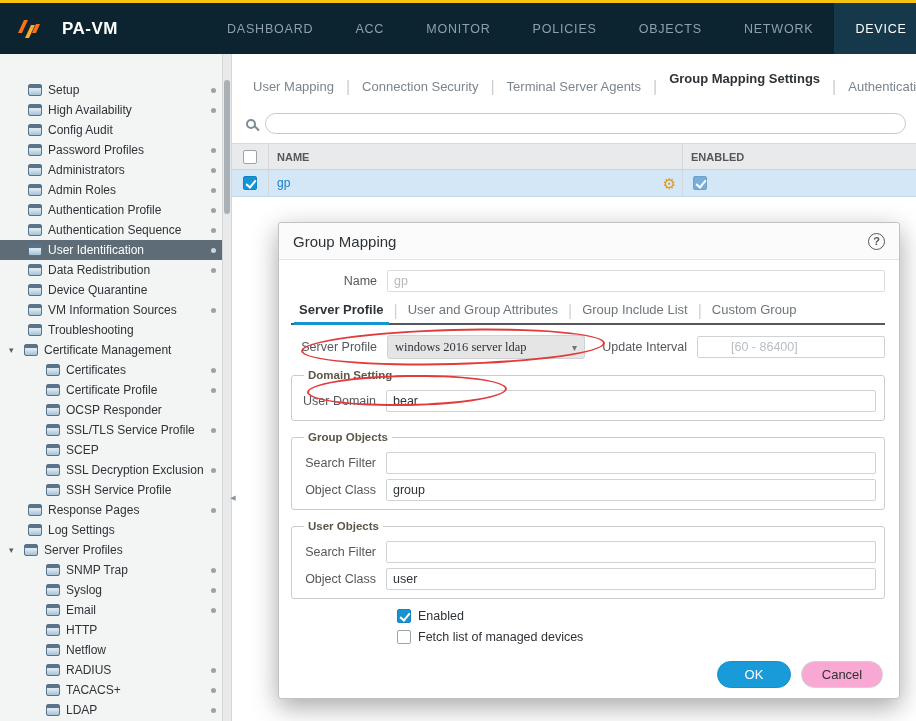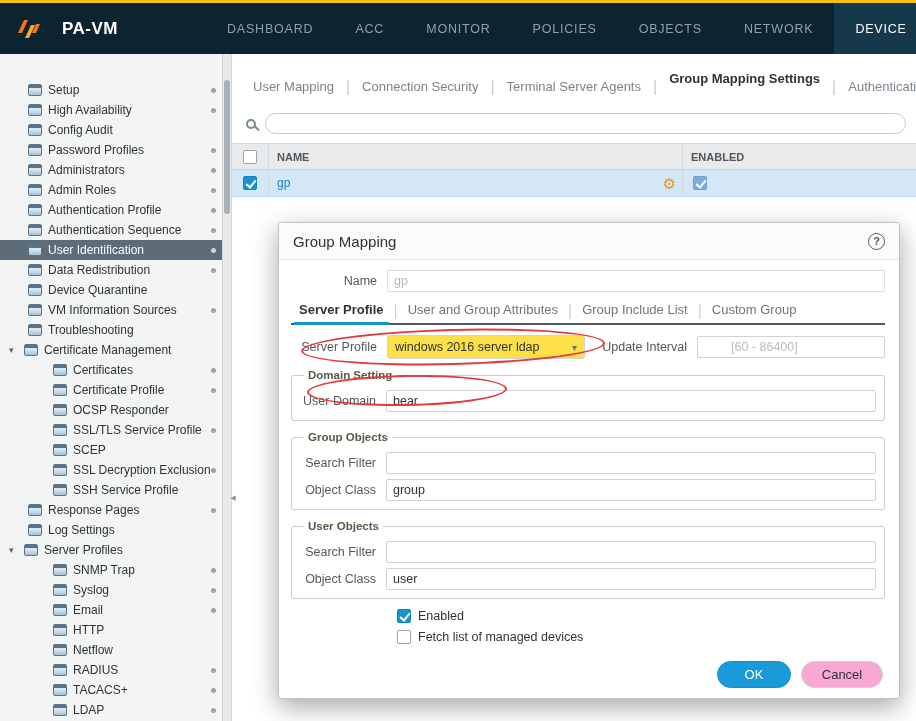--- a/index.html
+++ b/index.html
@@ -19,21 +19,21 @@
   
   .page { display: flex; height: 667px; }
 
   
   .sidebar { width: 232px; background: #f3f4f4; border-right: 1px solid #d4d6d7;
              position: relative; overflow: hidden; }
   .side-list { padding-top: 26px; }
   .side-item { height: 20px; display: flex; align-items: center; padding-left: 28px;
                font-size: 12px; color: #2e3338; position: relative; cursor: pointer; white-space: nowrap; }
   .side-item.group { padding-left: 9px; }
-  .side-item.child { padding-left: 46px; margin-left: 7px; }
+  .side-item.child { padding-left: 46px; }
   .side-item.selected { background: #5d6c76; color: #fff; }
   .chev { width: 12px; font-size: 9px; color: #5a6268; margin-right: 3px; }
   .icon16 { width: 14px; height: 12px; margin-right: 6px; flex: none; border: 1px solid #59748a;
             border-radius: 2px; background: linear-gradient(180deg,#dae7f0 45%,#a4c1d6); position: relative; }
   .icon16::before { content:''; position:absolute; left:0; right:0; top:0; height:3px; background:#59748a; }
   .dot { position: absolute; right: 15px; width: 5px; height: 5px; border-radius: 50%; background: #9aa2a8; }
   .selected .dot { background: #cdd5da; }
   .side-scroll { position: absolute; right: 0; top: 0; bottom: 0; width: 9px;
                  background: #e7e9ea; border-left: 1px solid #d4d6d7; }
   .side-thumb { position: absolute; right: 1px; top: 26px; width: 6px; height: 134px;
@@ -98,21 +98,21 @@
   .tinput::placeholder { color: #b9bec2; }
   .w188 { width: 188px; padding-left: 33px; }
   .dtabs { display: flex; align-items: center; margin-top: 4px; border-bottom: 2px solid #54585c; }
   .dtab { font-size: 13px; color: #6e767c; padding: 4px 8px 6px; position: relative; cursor: pointer; }
   .dtab.active { color: #2e3338; font-weight: bold; }
   .dtab.active::after { content:''; position: absolute; left: 3px; right: 3px; bottom: -2px;
                         height: 3px; background: #1793d1; }
   .dsep { color: #cfd3d6; margin: 0 2px; }
   .sp-row { margin-top: 10px; margin-bottom: 10px; }
   .select { width: 198px; height: 24px; border: 1px solid #cfd3d5; border-radius: 3px; display: flex;
-            align-items: center; padding: 0 7px; font-size: 12.5px; color: #2e3338; cursor: pointer; background: #fde047; }
+            align-items: center; padding: 0 7px; font-size: 12.5px; color: #2e3338; cursor: pointer; background: #e5e5e5; font-family: Liberation Serif, serif; }
   .ddchev { margin-left: auto; color: #6e767c; font-size: 10px; }
   fieldset { border: 1px solid #c9cdcf; border-radius: 3px; margin: 0 0 10px 0; padding: 4px 8px 8px; }
   legend { font-size: 11.5px; font-weight: bold; color: #5b5647; padding: 0 4px; margin-left: 4px; }
   fieldset .frow { margin: 5px 0 0 0; }
   .chkrow { display: flex; align-items: center; gap: 7px; margin: 7px 0 0 106px;
             font-size: 12.5px; color: #2e3338; }
   .dlg-foot { height: 48px; flex: none; display: flex; align-items: center; justify-content: flex-end;
               gap: 10px; padding: 0 16px; }
   .btn { height: 27px; border-radius: 14px; font-size: 13px; cursor: pointer;
          display: flex; align-items: center; justify-content: center;

